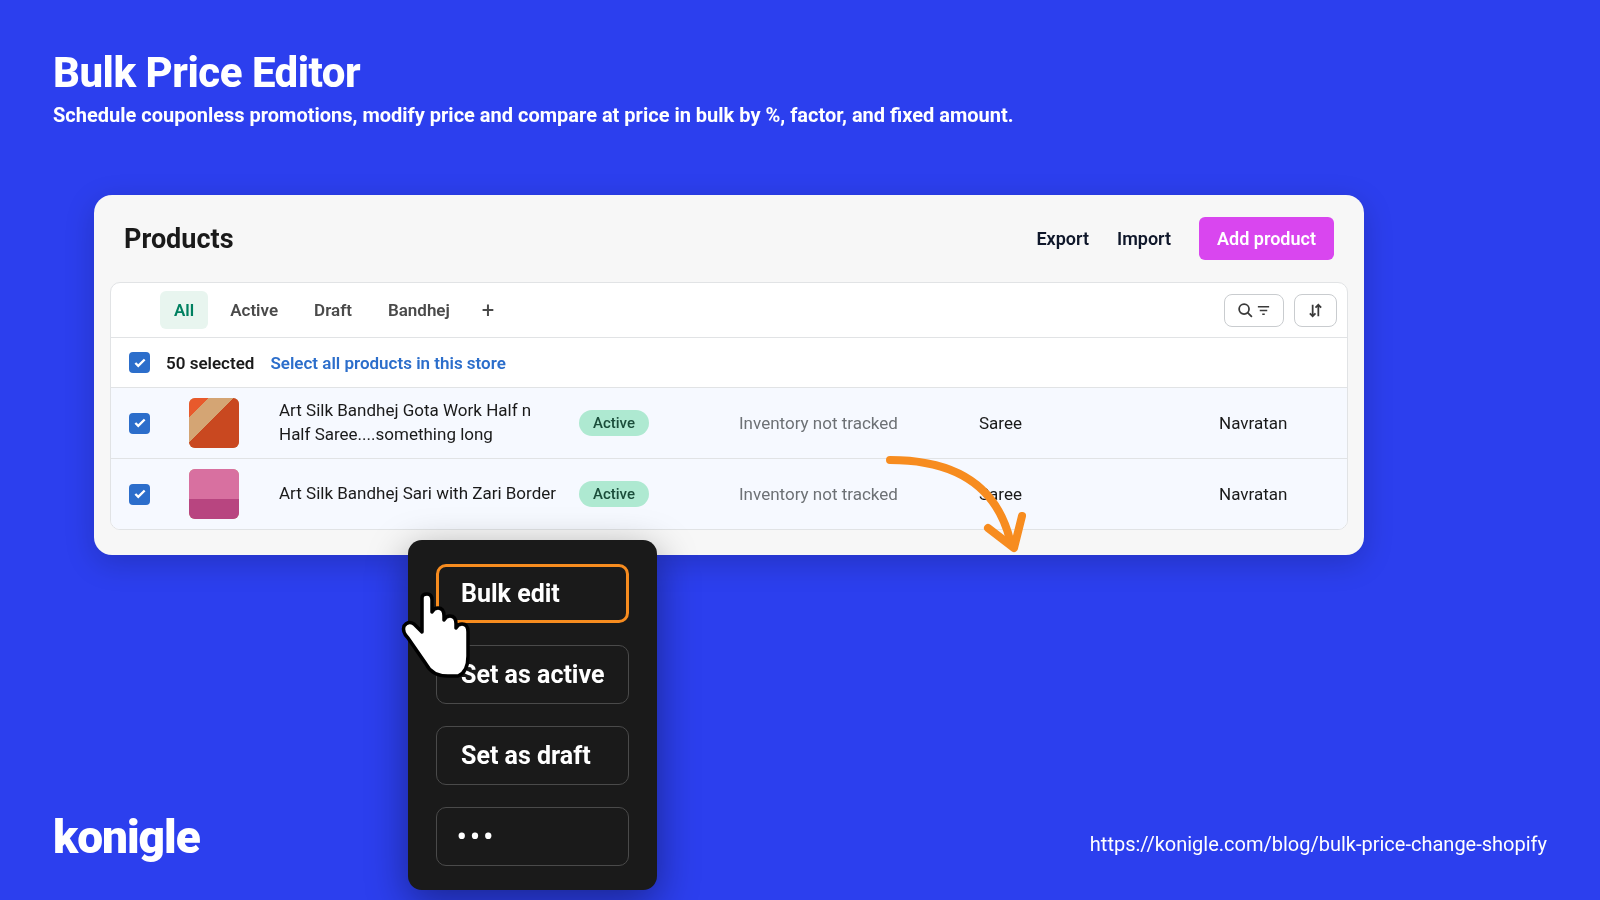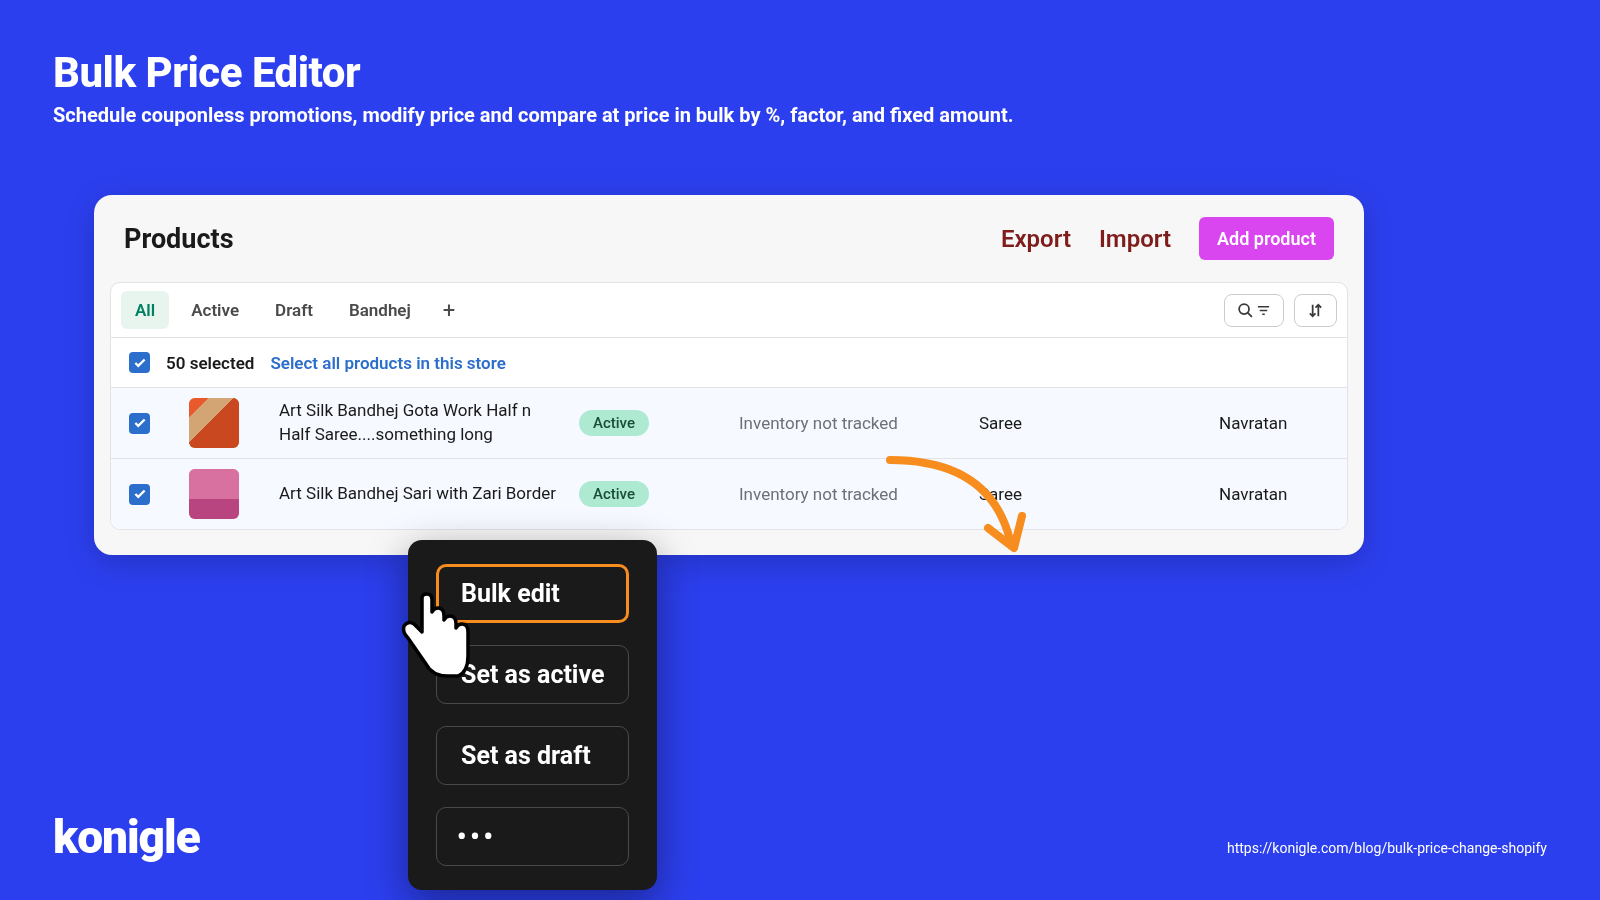--- a/index.html
+++ b/index.html
@@ -49,23 +49,23 @@
     font-size: 27px;
     font-weight: 700;
     color: #1a1a1a;
   }
   .card-header .actions {
     display: flex;
     align-items: center;
     gap: 28px;
   }
   .link-btn {
-    font-size: 24px;
-    font-weight: 600;
-    color: #7f1d1d;
+    font-size: 18px;
+    font-weight: 600;
+    color: #0f172a;
     cursor: pointer;
   }
   .add-btn {
     background: #d946ef;
     color: #fff;
     font-size: 18px;
     font-weight: 600;
     padding: 11px 18px;
     border-radius: 6px;
     cursor: pointer;
@@ -81,20 +81,21 @@
     display: flex;
     align-items: center;
     justify-content: space-between;
     border-bottom: 1px solid #e1e3e5;
     padding: 8px 10px;
   }
   .tabs {
     display: flex;
     align-items: center;
     gap: 8px;
+    margin-left: 39px;
   }
   .tab {
     padding: 9px 14px;
     font-size: 17px;
     font-weight: 600;
     color: #4a4a4a;
     border-radius: 6px;
     cursor: pointer;
   }
   .tab.active {
@@ -256,21 +257,21 @@
     color: #fff;
     font-size: 46px;
     font-weight: 900;
     letter-spacing: -1px;
   }
   .url {
     position: absolute;
     bottom: 44px;
     right: 53px;
     color: #fff;
-    font-size: 14px;
+    font-size: 20px;
   }
 </style>
 </head>
 <body>
 
 <div class="header">
   <h1>Bulk Price Editor</h1>
   <p>Schedule couponless promotions, modify price and compare at price in bulk by %, factor, and fixed amount.</p>
 </div>
 

